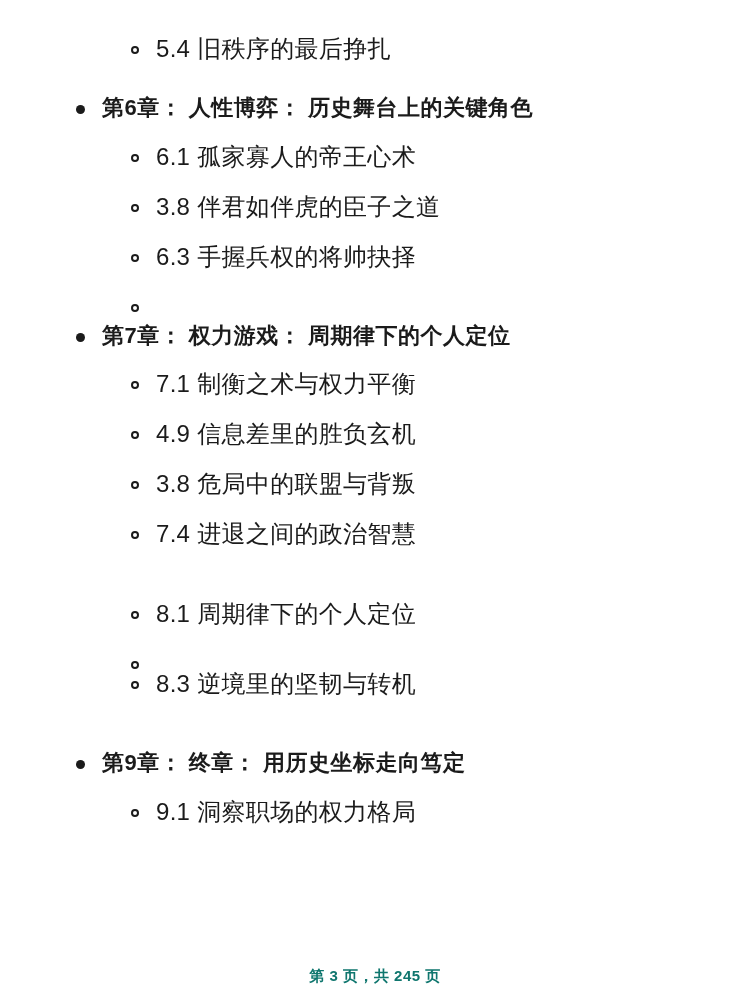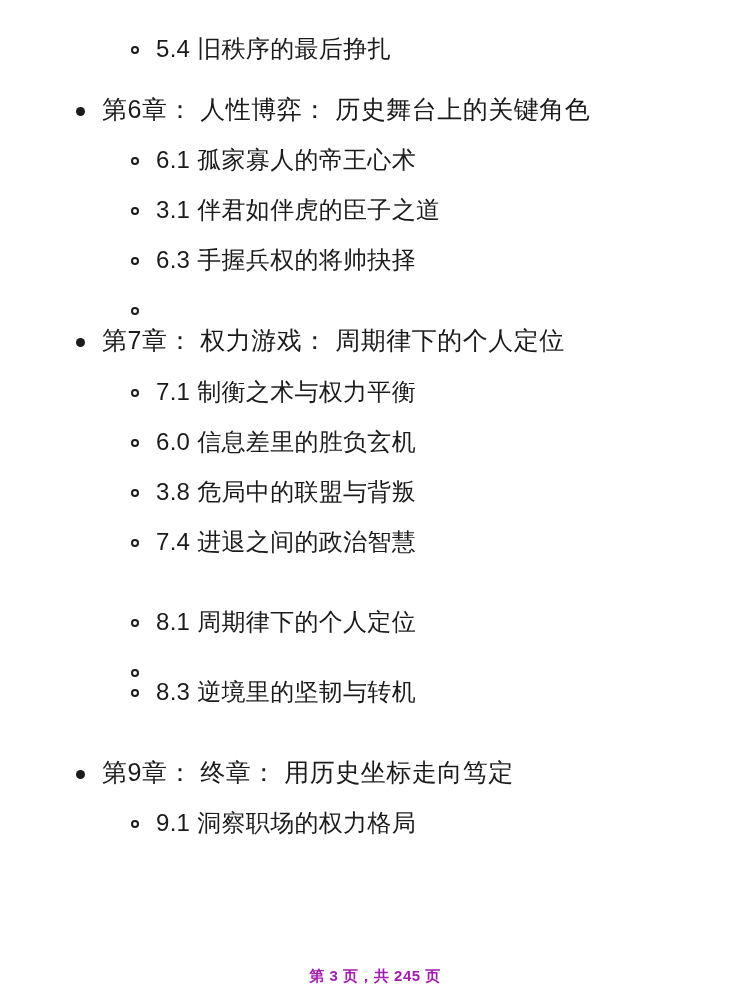--- a/index.html
+++ b/index.html
@@ -23,22 +23,22 @@
     padding: 34px 46px 0 46px;
   }
   .toc {
     list-style: none;
     margin: 0;
     padding: 0;
   }
   
   .chapter {
     position: relative;
-    font-size: 25px;
-    font-weight: 400;
+    font-size: 22px;
+    font-weight: 700;
     letter-spacing: 0.5px;
     margin: 0 0 0 0;
     padding: 0 0 0 56px;
     line-height: 1.25;
   }
   .chapter .bullet {
     position: absolute;
     left: 30px;
     top: 0.52em;
     width: 9px;
@@ -71,21 +71,21 @@
   .gap-section { height: 20px; }
 
   .footer {
     position: absolute;
     left: 0;
     right: 0;
     bottom: 14px;
     text-align: center;
     font-size: 15px;
     font-weight: 700;
-    color: #a21caf;
+    color: #0f766e;
     letter-spacing: 0.5px;
   }
 </style>
 </head>
 <body>
 
 <div class="page">
 
   <ul class="toc">
 
@@ -103,21 +103,21 @@
 
     <div class="gap-section"></div>
 
     <li class="section">
       <span class="bullet"></span>
       <span>6.1 孤家寡人的帝王心术</span>
     </li>
     <div class="gap-section"></div>
     <li class="section">
       <span class="bullet"></span>
-      <span>3.1 伴君如伴虎的臣子之道</span>
+      <span>3.8 伴君如伴虎的臣子之道</span>
     </li>
     <div class="gap-section"></div>
     <li class="section">
       <span class="bullet"></span>
       <span>6.3 手握兵权的将帅抉择</span>
     </li>
     <div class="gap-section"></div>
     <li class="section">
       <span class="bullet"></span>
     </li>
@@ -131,21 +131,21 @@
 
     <div class="gap-section"></div>
 
     <li class="section">
       <span class="bullet"></span>
       <span>7.1 制衡之术与权力平衡</span>
     </li>
     <div class="gap-section"></div>
     <li class="section">
       <span class="bullet"></span>
-      <span>6.0 信息差里的胜负玄机</span>
+      <span>4.9 信息差里的胜负玄机</span>
     </li>
     <div class="gap-section"></div>
     <li class="section">
       <span class="bullet"></span>
       <span>3.8 危局中的联盟与背叛</span>
     </li>
     <div class="gap-section"></div>
     <li class="section">
       <span class="bullet"></span>
       <span>7.4 进退之间的政治智慧</span>

